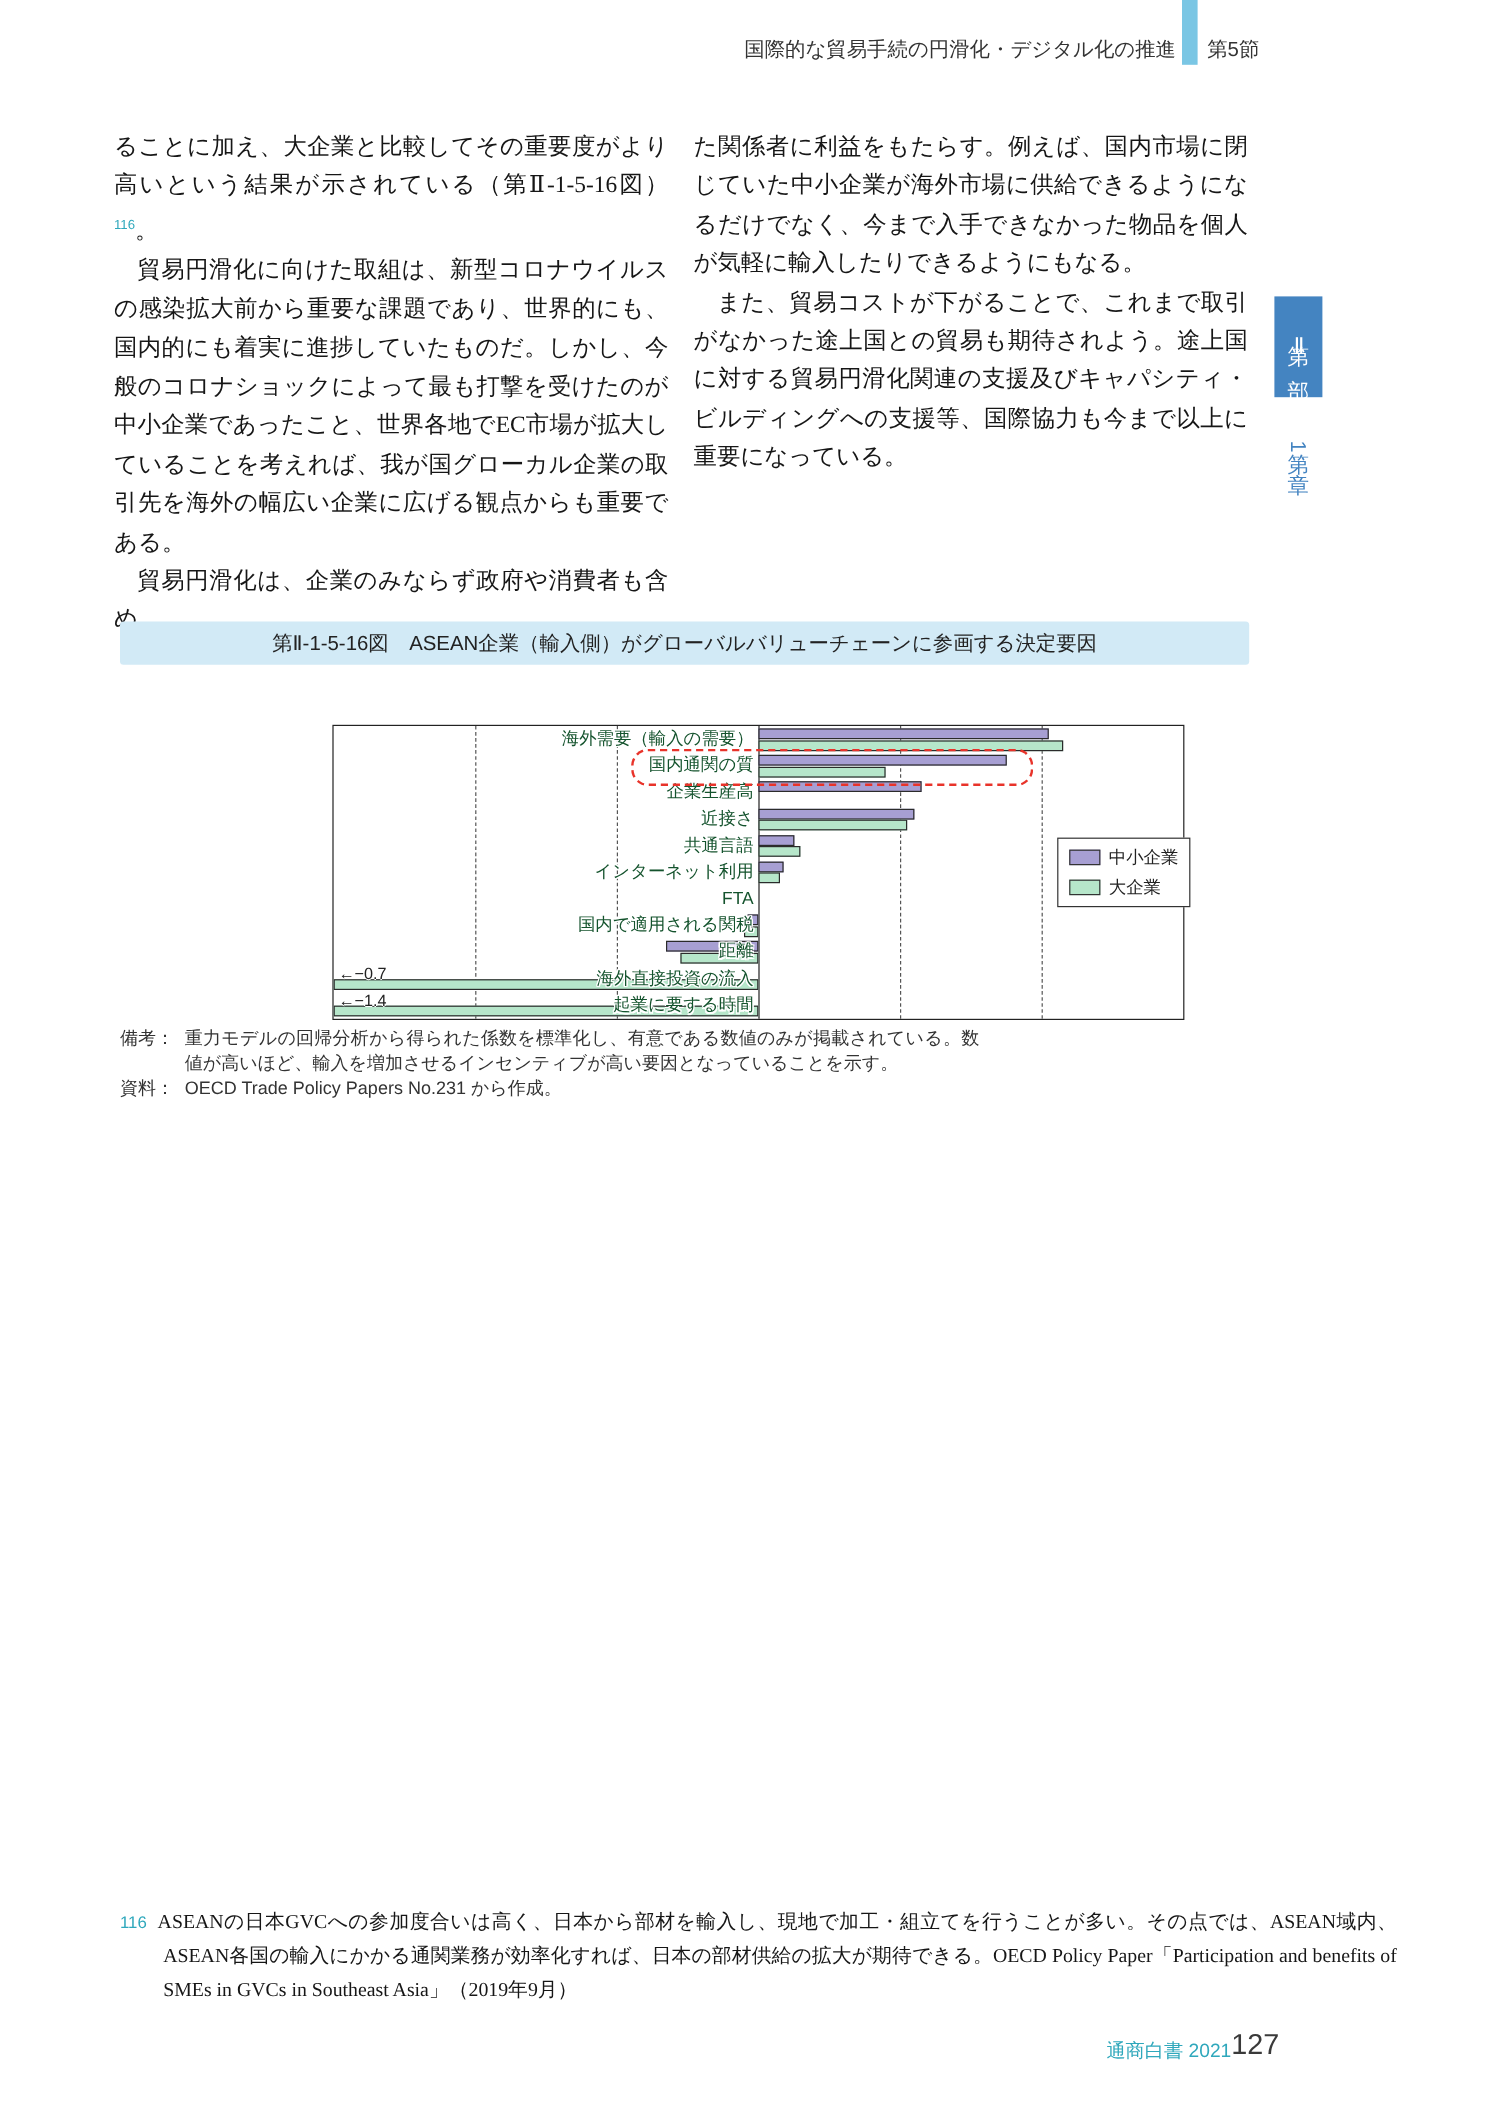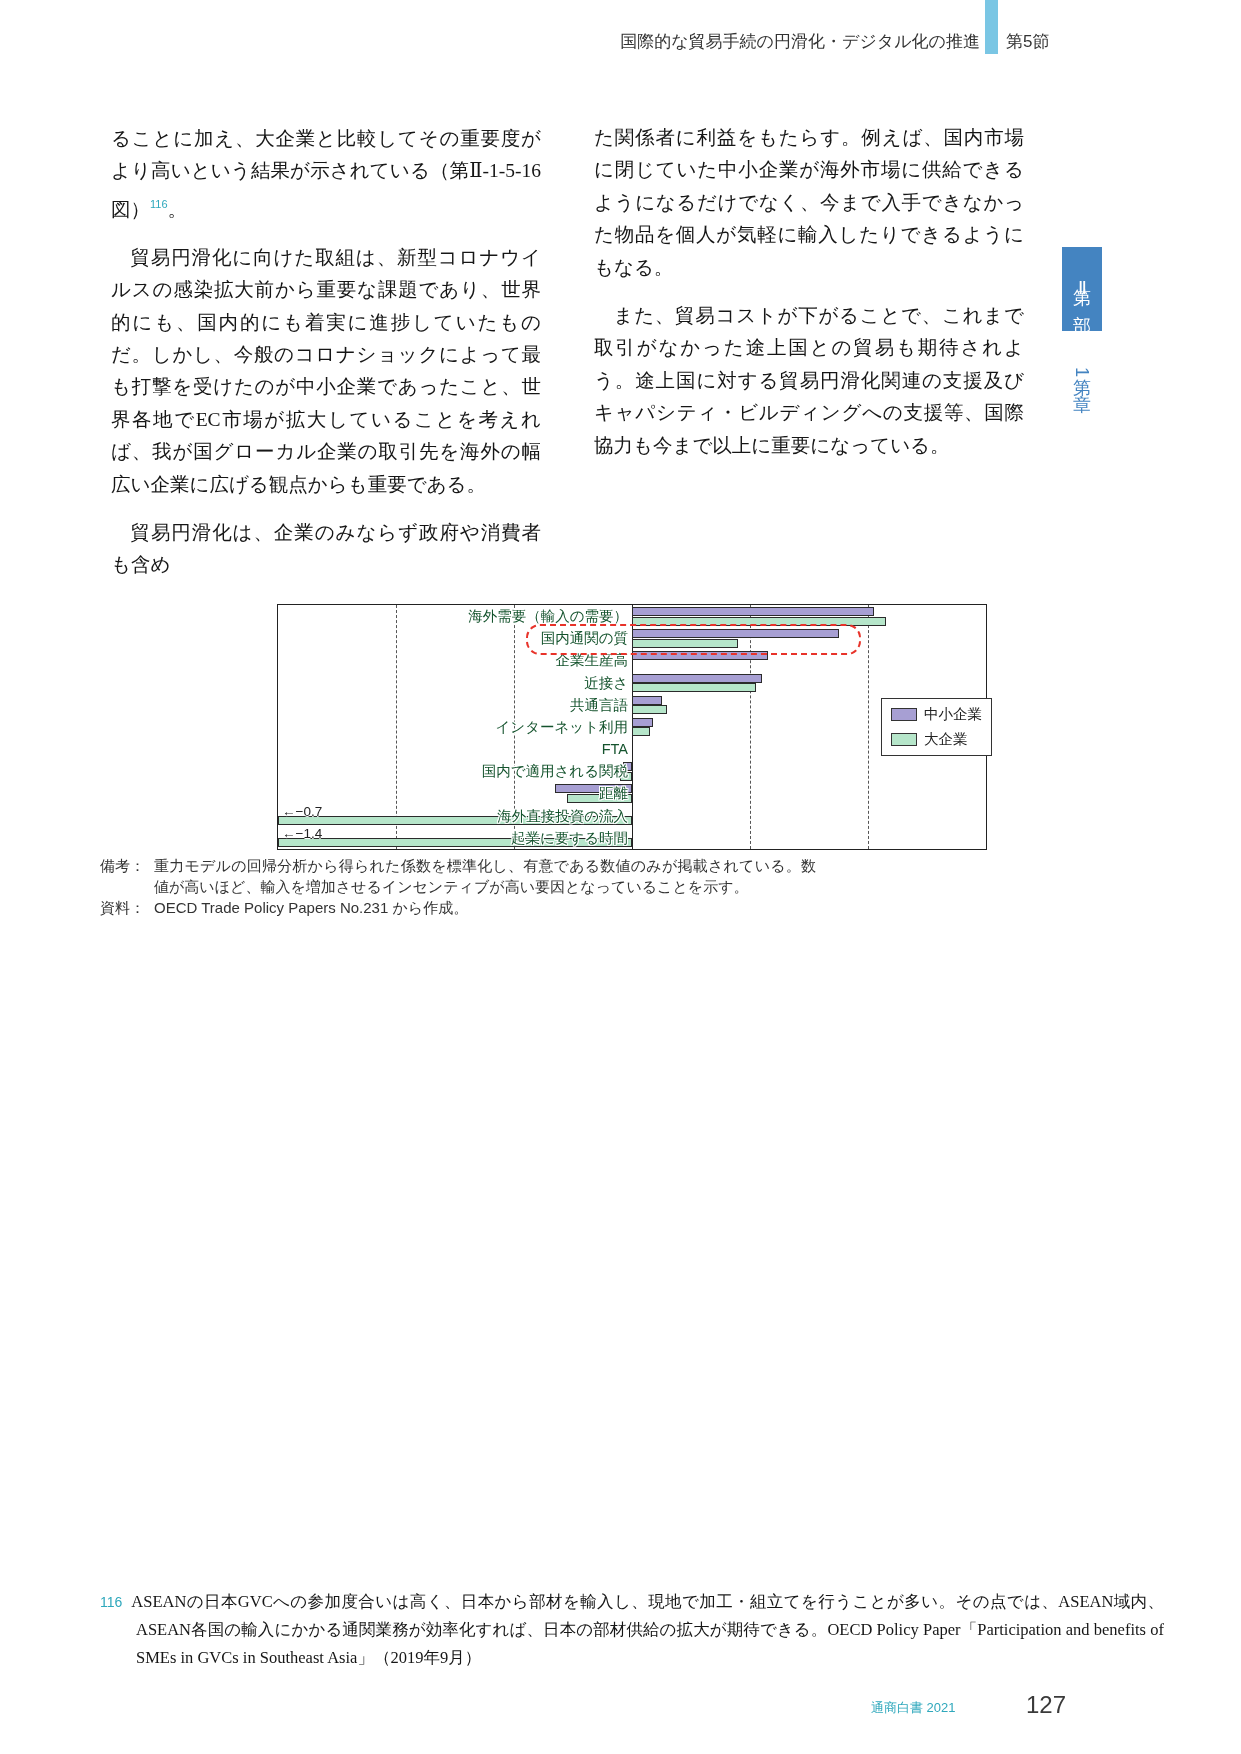--- a/index.html
+++ b/index.html
@@ -20,21 +20,21 @@
   .tab-chapter {
     position:absolute; left:1062px; top:336px; width:40px; height:76px;
     color:var(--tab-blue,#4484c1); writing-mode:vertical-rl;
     display:flex; align-items:center; justify-content:center; font-size:18px; letter-spacing:3px;
   }
   
   .col { position:absolute; top:107px; width:462px; font-family:"Liberation Serif","DejaVu Serif",serif;
          font-size:19.5px; line-height:32.4px; text-align:justify; color:#161616; }
   .col-left  { left:95px; }
   .col-right { left:578px;font-family:Liberation Mono, monospace; }
-  .col p { margin:16px; }
+  .col p { margin:0; }
   .col p.indent { text-indent:1em; }
   sup.fnref { color:var(--teal,#2fa8bc); font-family:"Liberation Sans",sans-serif; font-size:11px; }
   
   .figure { position:absolute; left:100px; top:518px; width:941px; height:420px; }
   .fig-titlebar {
     position:absolute; top:0; left:0; width:941px; height:36px; background:var(--fig-title-bg,#d2eaf6);
     border-radius:3px; display:flex; align-items:center; justify-content:center;
     font-size:17px; color:#222;
   }
   .x-axis { position:absolute; left:177px; top:60px; width:708px; height:20px; }
@@ -64,21 +64,21 @@
   .note-label { width:54px; flex:none; }
   .note-text  { width:662px; text-align:justify; }
   
   .footnote {
     position:absolute; left:100px; top:1588px; width:1028px;
     font-family:"Liberation Serif","DejaVu Serif",serif; font-size:16.5px; line-height:28px;
     text-align:justify; color:#161616; padding-left:36px; text-indent:-36px;
   }
   .footnote .fno { color:var(--teal,#2fa8bc); font-family:"Liberation Sans",sans-serif; font-size:14px; margin-right:9px; }
   
-  .footer-book { position:absolute; left:871px; top:1699px; font-size:13px; color:var(--teal,#2fa8bc); }
+  .footer-book { position:absolute; left:922px; top:1699px; font-size:16px; color:var(--teal,#2fa8bc); }
   .footer-page { position:absolute; left:1026px; top:1691px; font-size:24px; color:#3a3a3a; }
 </style>
 </head>
 <body>
 
 <div class="page">
 
   <div class="header-title">国際的な貿易手続の円滑化・デジタル化の推進</div>
   <div class="header-bar"></div>
   <div class="header-sec">第5節</div>
@@ -90,20 +90,21 @@
     <p><span>ることに加え、大企業と比較してその重要度がより高いという結果が示されている（第Ⅱ-1-5-16図）</span><sup class="fnref">116</sup><span>。</span></p>
     <p class="indent">貿易円滑化に向けた取組は、新型コロナウイルスの感染拡大前から重要な課題であり、世界的にも、国内的にも着実に進捗していたものだ。しかし、今般のコロナショックによって最も打撃を受けたのが中小企業であったこと、世界各地でEC市場が拡大していることを考えれば、我が国グローカル企業の取引先を海外の幅広い企業に広げる観点からも重要である。</p>
     <p class="indent">貿易円滑化は、企業のみならず政府や消費者も含め</p>
   </div>
   <div class="col col-right">
     <p>た関係者に利益をもたらす。例えば、国内市場に閉じていた中小企業が海外市場に供給できるようになるだけでなく、今まで入手できなかった物品を個人が気軽に輸入したりできるようにもなる。</p>
     <p class="indent">また、貿易コストが下がることで、これまで取引がなかった途上国との貿易も期待されよう。途上国に対する貿易円滑化関連の支援及びキャパシティ・ビルディングへの支援等、国際協力も今まで以上に重要になっている。</p>
   </div>
 
   <div class="figure">
+    <div class="fig-titlebar">第Ⅱ-1-5-16図　ASEAN企業（輸入側）がグローバルバリューチェーンに参画する決定要因</div>
     <div class="plot">
         <div class="gridline" style="left: 118px;"></div>
         <div class="gridline" style="left: 236px;"></div>
         <div class="zeroline" style="left: 354px;"></div>
         <div class="gridline" style="left: 472px;"></div>
         <div class="gridline" style="left: 590px;"></div>
         <div class="bar" style="left: 354px; top: 2px; width: 241.9px; background: rgb(167, 159, 211);"></div>
         <div class="bar" style="left: 354px; top: 24.1818px; width: 206.5px; background: rgb(167, 159, 211);"></div>
         <div class="bar" style="left: 354px; top: 46.3636px; width: 135.7px; background: rgb(167, 159, 211);"></div>
         <div class="bar" style="left: 354px; top: 68.5455px; width: 129.8px; background: rgb(167, 159, 211);"></div>

